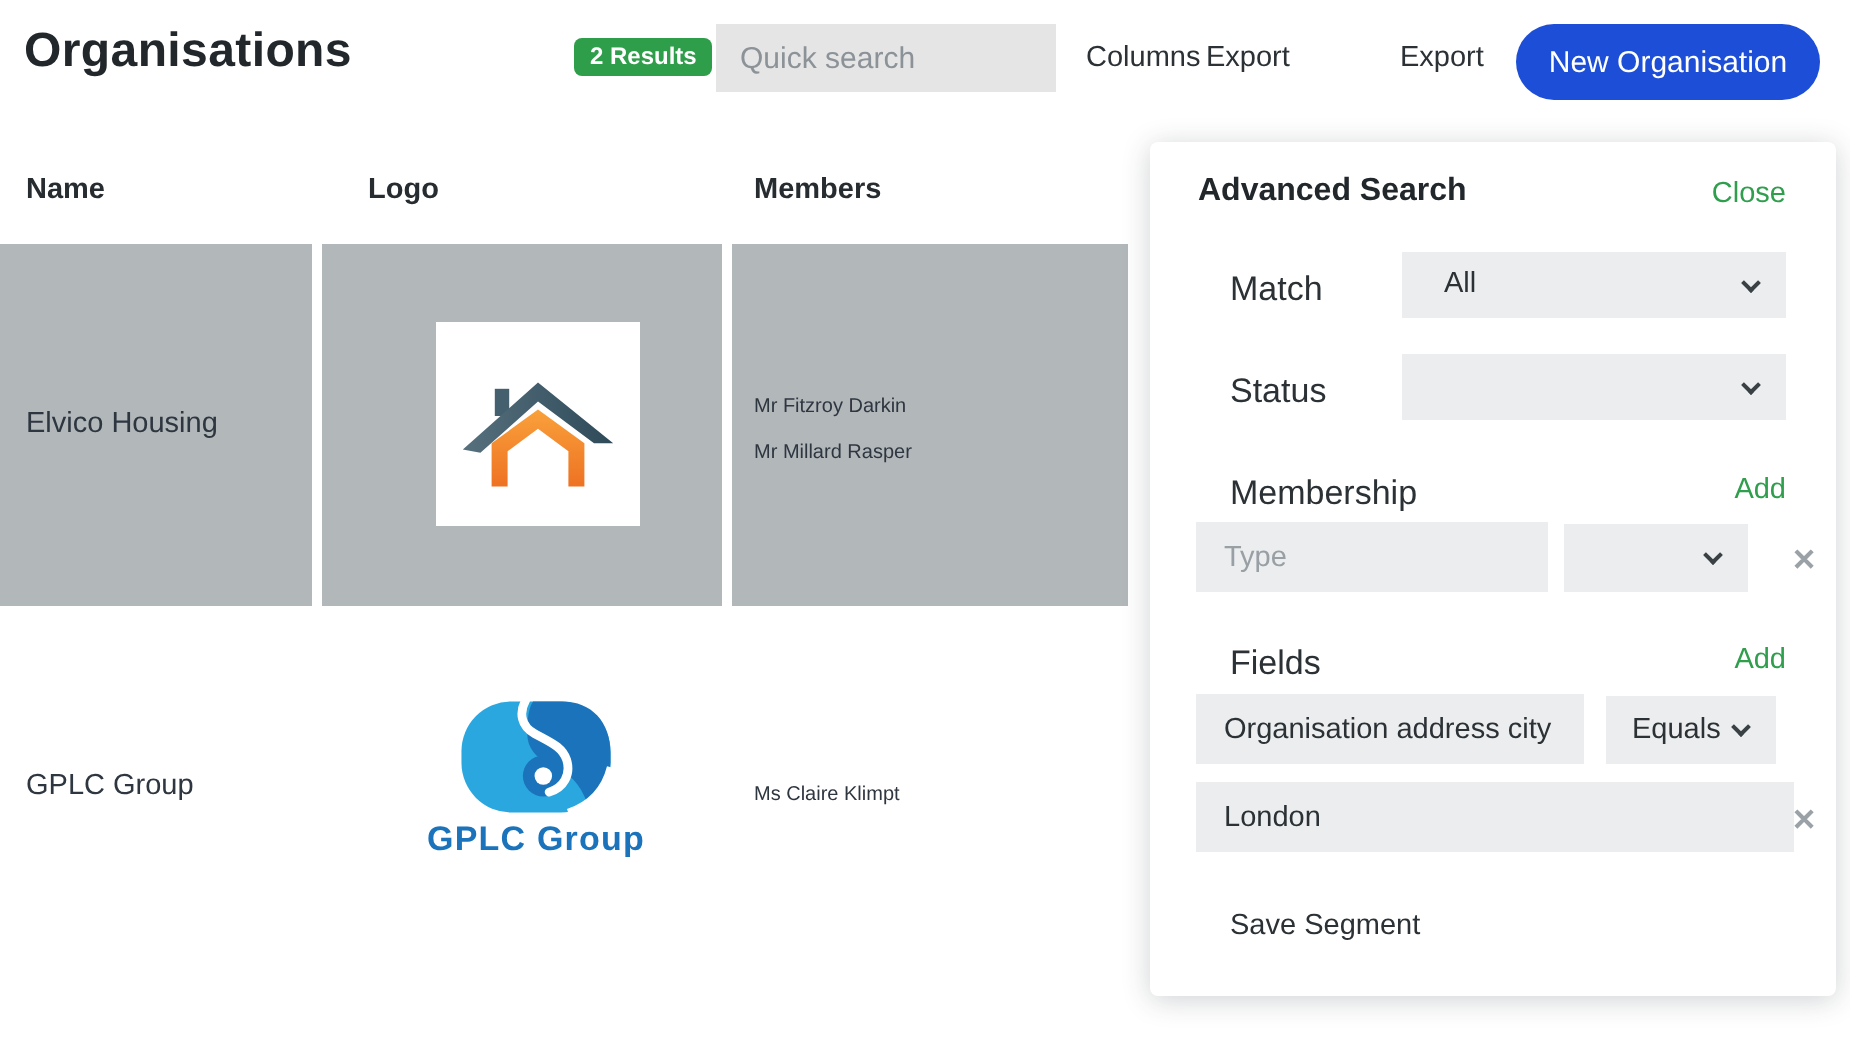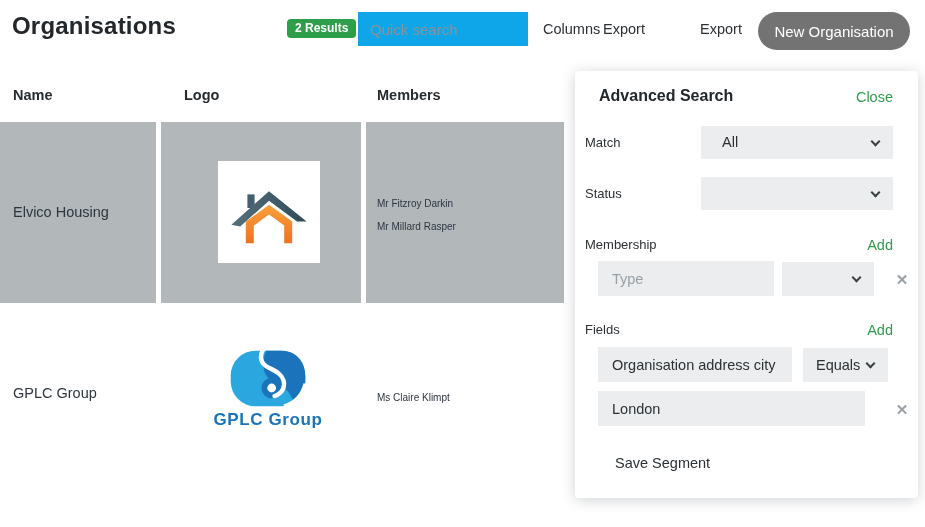--- a/index.html
+++ b/index.html
@@ -3,27 +3,27 @@
 <meta charset="utf-8">
 <style>
   * { margin:0; padding:0; box-sizing:border-box; }
   body { font-family:"Liberation Sans", sans-serif; background:#fff; }
   #screen { position:relative; width:925px; height:527px; background:#fff; overflow:hidden; }
 
   
   .page-title { position:absolute; left:12px; top:12px; font-size:24px; font-weight:800; color:#22272b; letter-spacing:.2px; }
   .results-badge { position:absolute; left:287px; top:19px; height:19px; line-height:19px; padding:0 8px;
     background:#2f9e4a; color:#fff; font-size:12px; font-weight:700; border-radius:4px; }
-  .quick-search { position:absolute; left:358px; top:12px; width:170px; height:34px; background:#0ea5e9;
+  .quick-search { position:absolute; left:358px; top:12px; width:170px; height:34px; background:#e5e5e5;
     border:none; outline:none; padding:4px 12px; font-size:15px; color:#2b3135; font-family:"Liberation Sans",sans-serif; }
   .quick-search::placeholder { color:#8b9298; }
   .nav-link { position:absolute; top:21px; font-size:14.5px; color:#2b3135; cursor:pointer; }
   .nav-columns { left:543px; } .nav-export { left:603px; } .nav-search { left:700px; }
   .new-org-btn { position:absolute; left:758px; top:12px; width:152px; height:38px; border:none; border-radius:19px;
-    background:#737373; color:#fff; font-size:15px; font-family:"Liberation Sans",sans-serif; cursor:pointer; }
+    background:#1d4ed8; color:#fff; font-size:15px; font-family:"Liberation Sans",sans-serif; cursor:pointer; }
 
   
   .col-header { position:absolute; top:87px; font-size:14.5px; font-weight:700; color:#272c30; }
   .col-h-name { left:13px; } .col-h-logo { left:184px; } .col-h-members { left:377px; }
 
   .cell { position:absolute; }
   .row1 .cell { background:#b2b7ba; top:122px; height:181px; }
   .cell-1 { left:0; width:156px; }
   .cell-2 { left:161px; width:200px; }
   .cell-3 { left:366px; width:198px; }
@@ -38,21 +38,21 @@
     display:flex; align-items:center; justify-content:center; }
   .gplc-logo-box { position:absolute; left:198px; top:350px; width:140px; height:84px;
     display:flex; flex-direction:column; align-items:center; }
   .gplc-logo-text { margin-top:3px; font-size:17px; font-weight:700; color:#1b74bb; letter-spacing:.6px; }
 
   
   .panel { position:absolute; left:575px; top:71px; width:343px; height:427px; background:#fff;
     border-radius:4px; box-shadow:0 2px 14px rgba(40,50,60,.22); }
   .panel-title { position:absolute; left:24px; top:16px; font-size:16px; font-weight:700; color:#22272b; }
   .close-link { position:absolute; right:25px; top:18px; font-size:14.5px; color:#2f9e4d; cursor:pointer; }
-  .fld-label { position:absolute; left:10px; font-size:13px; color:#2b3135;text-align:right; }
+  .fld-label { position:absolute; left:40px; font-size:17px; color:#2b3135;text-align:right; }
   .add-link { position:absolute; right:25px; font-size:14.5px; color:#2f9e4d; cursor:pointer; }
 
   .fakeselect { position:absolute; background:#ebedee; height:33px; line-height:33px; font-size:14.5px;
     color:#2b3135; padding-left:21px; cursor:pointer; }
   .chev { position:absolute; right:14px; top:12px; width:7px; height:7px;
     border-right:2px solid #3a4145; border-bottom:2px solid #3a4145; transform:rotate(45deg); }
   .panel-input { position:absolute; height:35px; background:#ebedee; border:none; outline:none; padding:0 14px;
     font-size:14.5px; color:#2b3135; font-family:"Liberation Sans",sans-serif; }
   .panel-input::placeholder { color:#99a0a5; }
   .clear-x { position:absolute; width:16px; font-size:15px; font-weight:700; color:#9aa1a7; cursor:pointer; text-align:center; }
@@ -60,21 +60,21 @@
   .sel-match  { left:126px; top:55px;  width:192px; }
   .sel-status { left:126px; top:106px; width:192px; }
   .lbl-match  { top:64px; } .lbl-status { top:115px; }
   .lbl-membership { top:166px; } .add-membership { top:166px; }
   .inp-type { left:23px; top:190px; width:176px; }
   .sel-mem  { left:207px; top:191px; width:92px; height:34px; line-height:34px; }
   .x-mem { right:8px; top:200px; }
   .lbl-fields { top:251px; } .add-fields { top:251px; }
   .inp-field { left:23px; top:276px; width:194px; }
   .sel-op { left:228px; top:277px; width:85px; height:34px; line-height:34px; padding-left:13px; }
-  .inp-value { left:23px; top:320px; width:267px; }
+  .inp-value { left:23px; top:320px; width:299px; }
   .x-value { right:8px; top:330px; }
   .save-segment { position:absolute; left:40px; top:384px; font-size:14.5px; color:#2b3135; cursor:pointer; }
   .submit-btn { position:absolute; left:140px; top:371px; width:82px; height:41px; border:none; border-radius:21px;
     background:#2f9e4a; color:#fff; font-size:15px; font-family:"Liberation Sans",sans-serif; cursor:pointer; }
 </style>
 </head>
 <body>
 
 <div id="screen">
 

